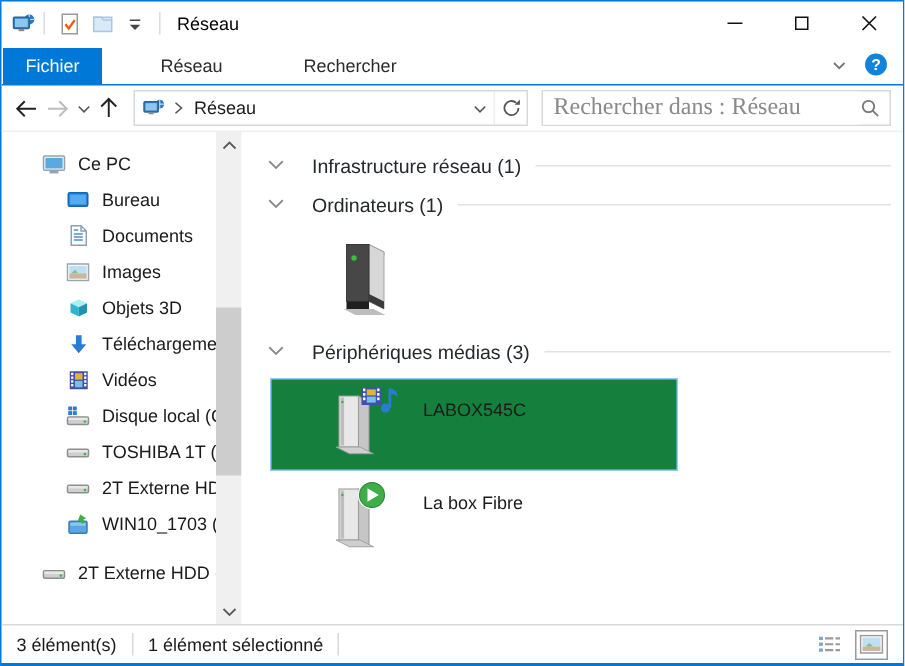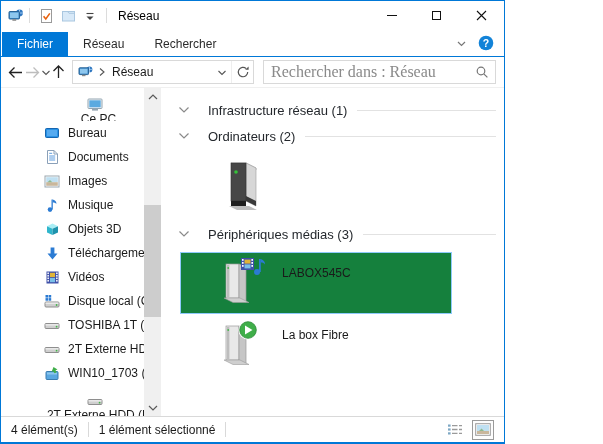--- a/index.html
+++ b/index.html
@@ -1,34 +1,34 @@
 <!DOCTYPE html>
 <html><head>
 <meta charset="utf-8">
 <style>
   * { box-sizing: border-box; margin: 0; padding: 0; }
   html,body { background:#fff; }
   body { font-family: "Liberation Sans", sans-serif; font-size: 12px; color:#1a1a1a; }
-  .window { width:505px; height:444px; border:1px solid #0078d7; border-bottom-width:2px;
+  .window { width:603px; height:444px; border:1px solid #0078d7; border-bottom-width:2px;
             display:flex; flex-direction:column; background:#fff; overflow:hidden; }
 
   
   .titlebar { height:29px; display:flex; align-items:center; flex:none; }
   .titlebar .app-icon { margin-left:7px; }
   .icon { display:inline-flex; align-items:center; justify-content:center; }
   .tb-sep { width:1px; height:15px; background:#dcdcdc; margin:0 5px; }
   .qat-btn { width:22px; height:22px; display:flex; align-items:center; justify-content:center; }
   .win-title { margin-left:6px; font-size:12px; color:#000; }
   .win-controls { margin-left:auto; display:flex; height:100%; }
   .win-btn { width:45px; height:100%; display:flex; align-items:center; justify-content:center; }
   .glyph-min { width:10px; height:1px; background:#111; }
   .glyph-max { width:9px; height:9px; border:1px solid #111; }
 
   
-  .ribbonbar { height:27px; display:flex; align-items:stretch; border-bottom:1px solid #0078d7; flex:none; }
+  .ribbonbar { height:27px; display:flex; align-items:stretch; border-bottom:1px solid #0078d7; flex:none;gap:24px; }
   .tab { padding:0 15px; display:flex; align-items:center; font-size:12px; color:#2b2b2b; margin-top:2px; }
   .tab.active { background:#0078d7; color:#fff; margin-left:1px; }
   .ribbon-right { margin-left:auto; display:flex; align-items:center; gap:10px; padding-right:10px; }
 
   
   .toolbar { height:31px; display:flex; align-items:center; padding:0 8px 0 6px; flex:none; border-bottom:1px solid #f0f0f0; }
   .nav-btn { width:24px; height:24px; display:flex; align-items:center; justify-content:center; }
   .nav-btn.narrow { width:14px; }
   .addressbox { width:296px; height:24px; border:1px solid #d9d9d9; display:flex; align-items:center; margin-left:6px; background:#fff; }
   .addressbox .crumb-icon { margin:0 4px 0 5px; }
@@ -39,21 +39,21 @@
   .searchbox { flex:1; height:24px; border:1px solid #d9d9d9; margin-left:9px; display:flex; align-items:center; background:#fff; }
   .searchbox input { flex:1; border:none; outline:none; height:100%; padding:0 4px 0 7px;
                      font-family:Liberation Serif, serif; font-size:16px; color:#1a1a1a; }
   .searchbox input::placeholder { color:#8a8a8a; opacity:1; }
   .searchbox .icon { margin-right:6px; }
 
   
   .main { flex:1; display:flex; overflow:hidden; }
   .sidebar { width:160px; flex:none; position:relative; padding-top:9px; overflow:hidden; }
   .side-item { height:24px; display:flex; align-items:center; white-space:nowrap; }
-  .side-item.level0 { padding-left:27px;flex-direction:column; }
+  .side-item.level0 { padding-left:27px; }
   .side-item.level1 { padding-left:43px; }
   .side-item.gap { margin-top:9px; }
   .side-item .icon { width:16px; flex:none; }
   .side-label { margin-left:8px; overflow:hidden; }
   .side-scrollbar { position:absolute; top:0; right:0; bottom:0; width:17px; background:#f0f0f0; display:flex; flex-direction:column; }
   .sb-arrow { height:17px; display:flex; align-items:center; justify-content:center; flex:none; }
   .sb-track { flex:1; position:relative; }
   .sb-thumb { position:absolute; left:0; right:0; top:100px; height:112px; background:#cdcdcd; }
 
   .content { flex:1; padding:12px 8px 0 17px; overflow:hidden; }
@@ -262,30 +262,20 @@
           <div class="side-item level1">
             <span class="icon">
               <svg width="16" height="13" viewBox="0 0 16 13">
                 <rect x="1" y="1" width="14" height="11" fill="#fff" stroke="#9aa7b0"></rect>
                 <rect x="2.2" y="2.2" width="11.6" height="5" fill="#bfe0f2"></rect>
                 <rect x="2.2" y="7.2" width="11.6" height="3.6" fill="#c9b79c"></rect>
                 <path d="M3.5 7.2l2.5-2.3 2.3 2.3z" fill="#8fb98f"></path>
               </svg>
             </span>
             <span class="side-label">Images</span>
-          </div>
-          <div class="side-item level1">
-            <span class="icon">
-              <svg width="14" height="16" viewBox="0 0 14 16">
-                <circle cx="5" cy="12.6" r="2.3" fill="#2b7bd3"></circle>
-                <rect x="6.5" y="2.5" width="1.3" height="10" fill="#2b7bd3"></rect>
-                <path d="M7.8 2.5c2.6 1 3.8 2.4 3.6 4.6-.9-1.1-2.1-1.6-3.6-1.5z" fill="#2b7bd3"></path>
-              </svg>
-            </span>
-            <span class="side-label">Musique</span>
           </div>
           <div class="side-item level1">
             <span class="icon">
               <svg width="15" height="15" viewBox="0 0 15 15">
                 <path d="M7.5 1.5l5.5 2.7-5.5 2.6L2 4.2z" fill="#a9eef5"></path>
                 <path d="M2 4.2l5.5 2.6v6.2L2 10.4z" fill="#30b6cc"></path>
                 <path d="M13 4.2L7.5 6.8v6.2L13 10.4z" fill="#1f93ad"></path>
               </svg>
             </span>
             <span class="side-label">Objets 3D</span>
@@ -400,21 +390,21 @@
           </span>
           <span class="group-title">Infrastructure réseau (1)</span>
           <span class="group-rule"></span>
         </div>
         <div class="group-header">
           <span class="icon">
             <svg width="12" height="10" viewBox="0 0 12 10">
               <path d="M1.5 2.5L6 7l4.5-4.5" stroke="#8a8a8a" fill="none" stroke-width="1.2"></path>
             </svg>
           </span>
-          <span class="group-title">Ordinateurs (2)</span>
+          <span class="group-title">Ordinateurs (1)</span>
           <span class="group-rule"></span>
         </div>
         <div class="group-items">
           <div class="tile">
             <span class="tile-iconbox">
               <span class="icon">
                 <svg width="40" height="52" viewBox="0 0 40 52">
                   <path d="M11 4h15l10 5v2H21z" fill="#efefef" stroke="#9a9a9a" stroke-width="0.6"></path>
                   <path d="M26 4l10 5v38l-10-5z" fill="#d7d7d7" stroke="#9a9a9a" stroke-width="0.6"></path>
                   <rect x="11" y="4" width="15" height="38" fill="#474747" stroke="#333" stroke-width="0.6"></rect>
@@ -487,21 +477,21 @@
                 </svg>
               </span>
             </span>
             <span class="tile-label">La box Fibre</span>
           </div>
         </div>
       </div>
   </div>
 
   <div class="statusbar">
-    <span class="status-text">4 élément(s)</span>
+    <span class="status-text">3 élément(s)</span>
     <span class="status-sep"></span>
     <span class="status-text">1 élément sélectionné</span>
     <span class="status-sep"></span>
     <div class="status-right">
       <span class="view-btn">
           <span class="icon">
             <svg width="16" height="13" viewBox="0 0 16 13">
               <g fill="#7da7c4">
                 <rect x="1" y="1.5" width="2.6" height="2.2"></rect>
                 <rect x="1" y="5.4" width="2.6" height="2.2"></rect>

